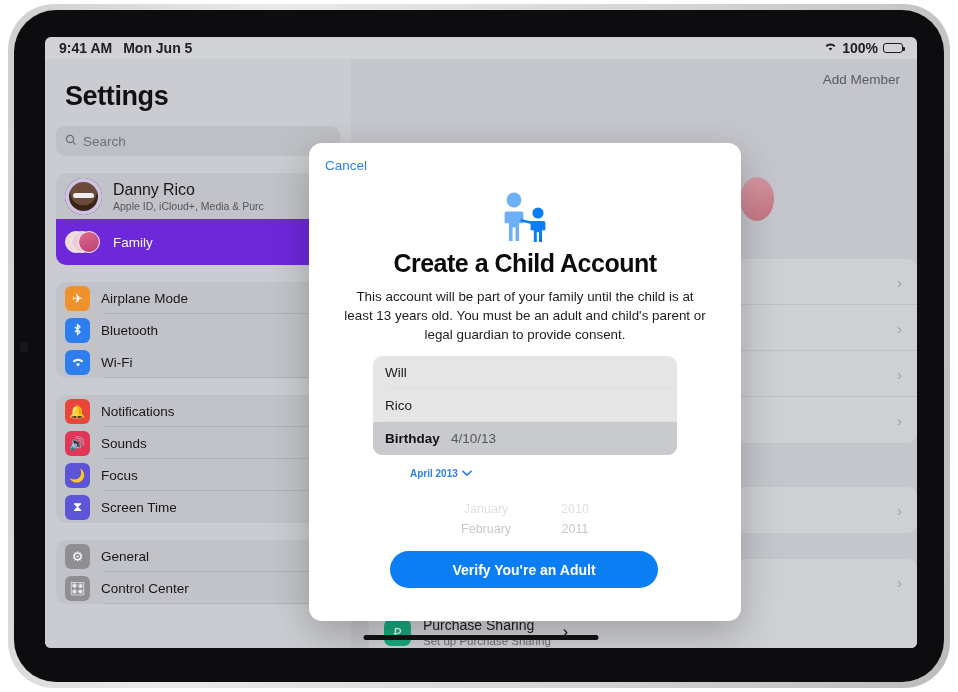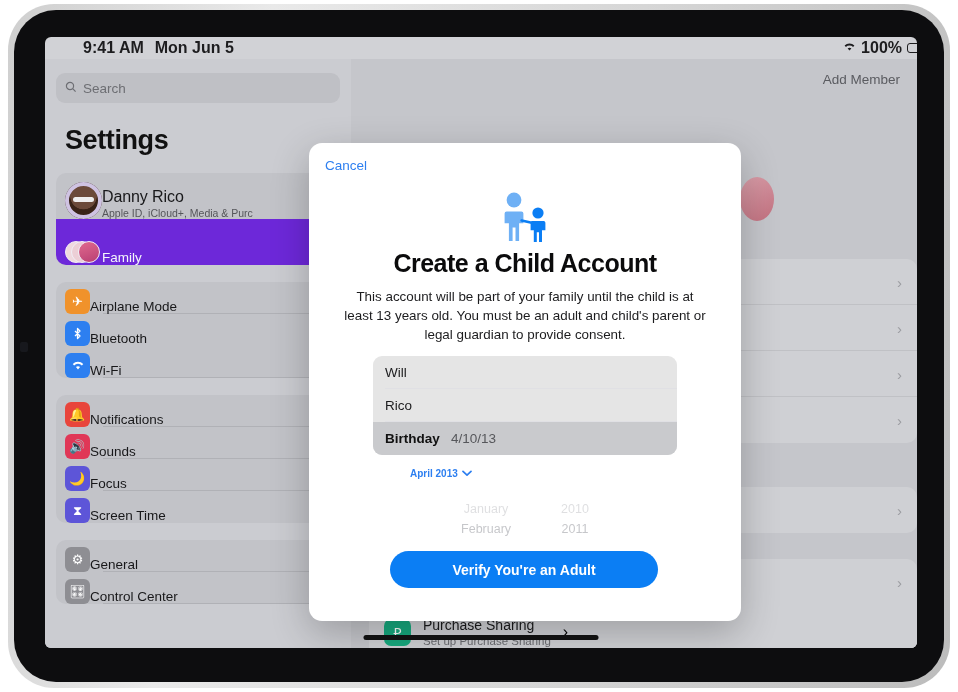--- a/index.html
+++ b/index.html
@@ -34,21 +34,21 @@
     background: #d1d2d6;
     border-radius: 6px;
     overflow: hidden;
   }
 
   
   #status-bar {
     position: absolute; left: 0; top: 0; width: 872px; height: 22px;
     display: flex; align-items: center; justify-content: space-between;
     padding: 0 14px;
-    font-size: 16px; font-weight: bold; color: #1d1d1f; margin-left: 24px;
+    font-size: 14px; font-weight: bold; color: #1d1d1f;
   }
   .status-left { display: flex; gap: 11px; align-items: center; }
   .status-right { display: flex; gap: 5px; align-items: center; }
   .wifi-glyph { font-size: 11px; line-height: 1; }
   .battery-body {
     width: 20px; height: 10px; border: 1.2px solid #1d1d1f;
     border-radius: 3px; position: relative; padding: 1px;
   }
   .battery-fill { width: 100%; height: 100%; background: #1d1d1f; border-radius: 1.3px; }
   .battery-cap {
@@ -68,21 +68,21 @@
   }
   #search-field {
     margin-top: 14px; height: 30px; background: #bfc0c5;
     border-radius: 9px; display: flex; align-items: center; gap: 6px;
     padding: 0 9px; color: #6d6e73; font-size: 13.5px;
   }
   .sb-group {
     margin-top: 17px; background: #c2c3c8; border-radius: 10px; overflow: hidden;
   }
   .sb-row {
-    display: flex; align-items: flex-end; height: 32px;
+    display: flex; align-items: center; gap: 11px; height: 32px;
     padding: 0 9px; position: relative;
   }
   .sb-row.tall { height: 46px; }
   .sb-row.sel { background: #6d28d9; }
   .sb-row .label { font-size: 13.5px; color: #18181a; }
   .sb-row.sel .label { color: #f4f6fb; }
   .sb-sep {
     position: absolute; left: 47px; right: 0; bottom: 0; height: 1px;
     background: rgba(0,0,0,.09);
   }
@@ -225,32 +225,32 @@
             </svg>
         </span>
         <span>100%</span>
         <span class="battery-body">
           <span class="battery-fill"></span><span class="battery-cap"></span>
         </span>
       </div>
     </div>
 
     <div id="sidebar">
+      <div id="settings-title">Settings</div>
+
       <div id="search-field">
         <span>
           <svg width="12" height="12" viewBox="0 0 12 12">
               <circle cx="5" cy="5" r="3.6" fill="none" stroke="#6d6e73" stroke-width="1.2"></circle>
               <line x1="7.7" y1="7.7" x2="10.6" y2="10.6" stroke="#6d6e73" stroke-width="1.2"></line>
             </svg>
         </span>
         <span>Search</span>
       </div>
 
-      <div id="settings-title">Settings</div>
-
       <div class="sb-group">
         <div class="sb-row tall">
           <span class="avatar-lg"></span>
           <span>
             <div class="acct-name">Danny Rico</div>
             <div class="acct-sub">Apple ID, iCloud+, Media &amp; Purc</div>
           </span>
         </div>
         <div class="sb-row sel tall">
           <span class="avatar-stack">

